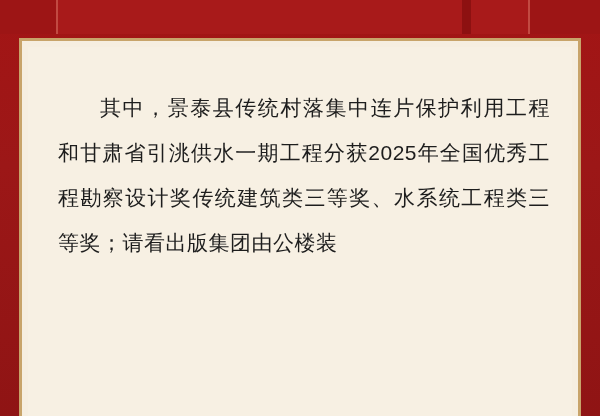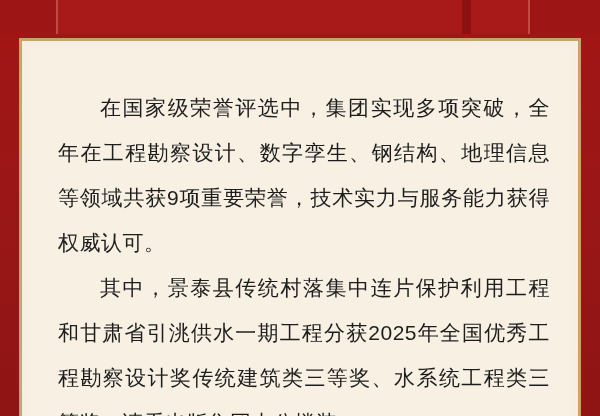--- a/index.html
+++ b/index.html
@@ -95,19 +95,18 @@
 <div class="page">
 
   <div class="top-band">
     <div class="band-inner"></div>
     <div class="band-notch"></div>
   </div>
 
   <div class="card">
     <div class="card-inner">
       <div class="body-text">
-        <p class="para">在国家级荣誉评选中，集团实现多项突破，全年在工程勘察设计、数字孪生、钢结构、地理信息等领域共获9项重要荣誉，技术实力与服务能力获得权威认可。</p>
         <p class="para">其中，景泰县传统村落集中连片保护利用工程和甘肃省引洮供水一期工程分获2025年全国优秀工程勘察设计奖传统建筑类三等奖、水系统工程类三等奖；请看出版集团由公楼装</p>
       </div>
     </div>
   </div>
 
 </div>
 
 </body></html>

